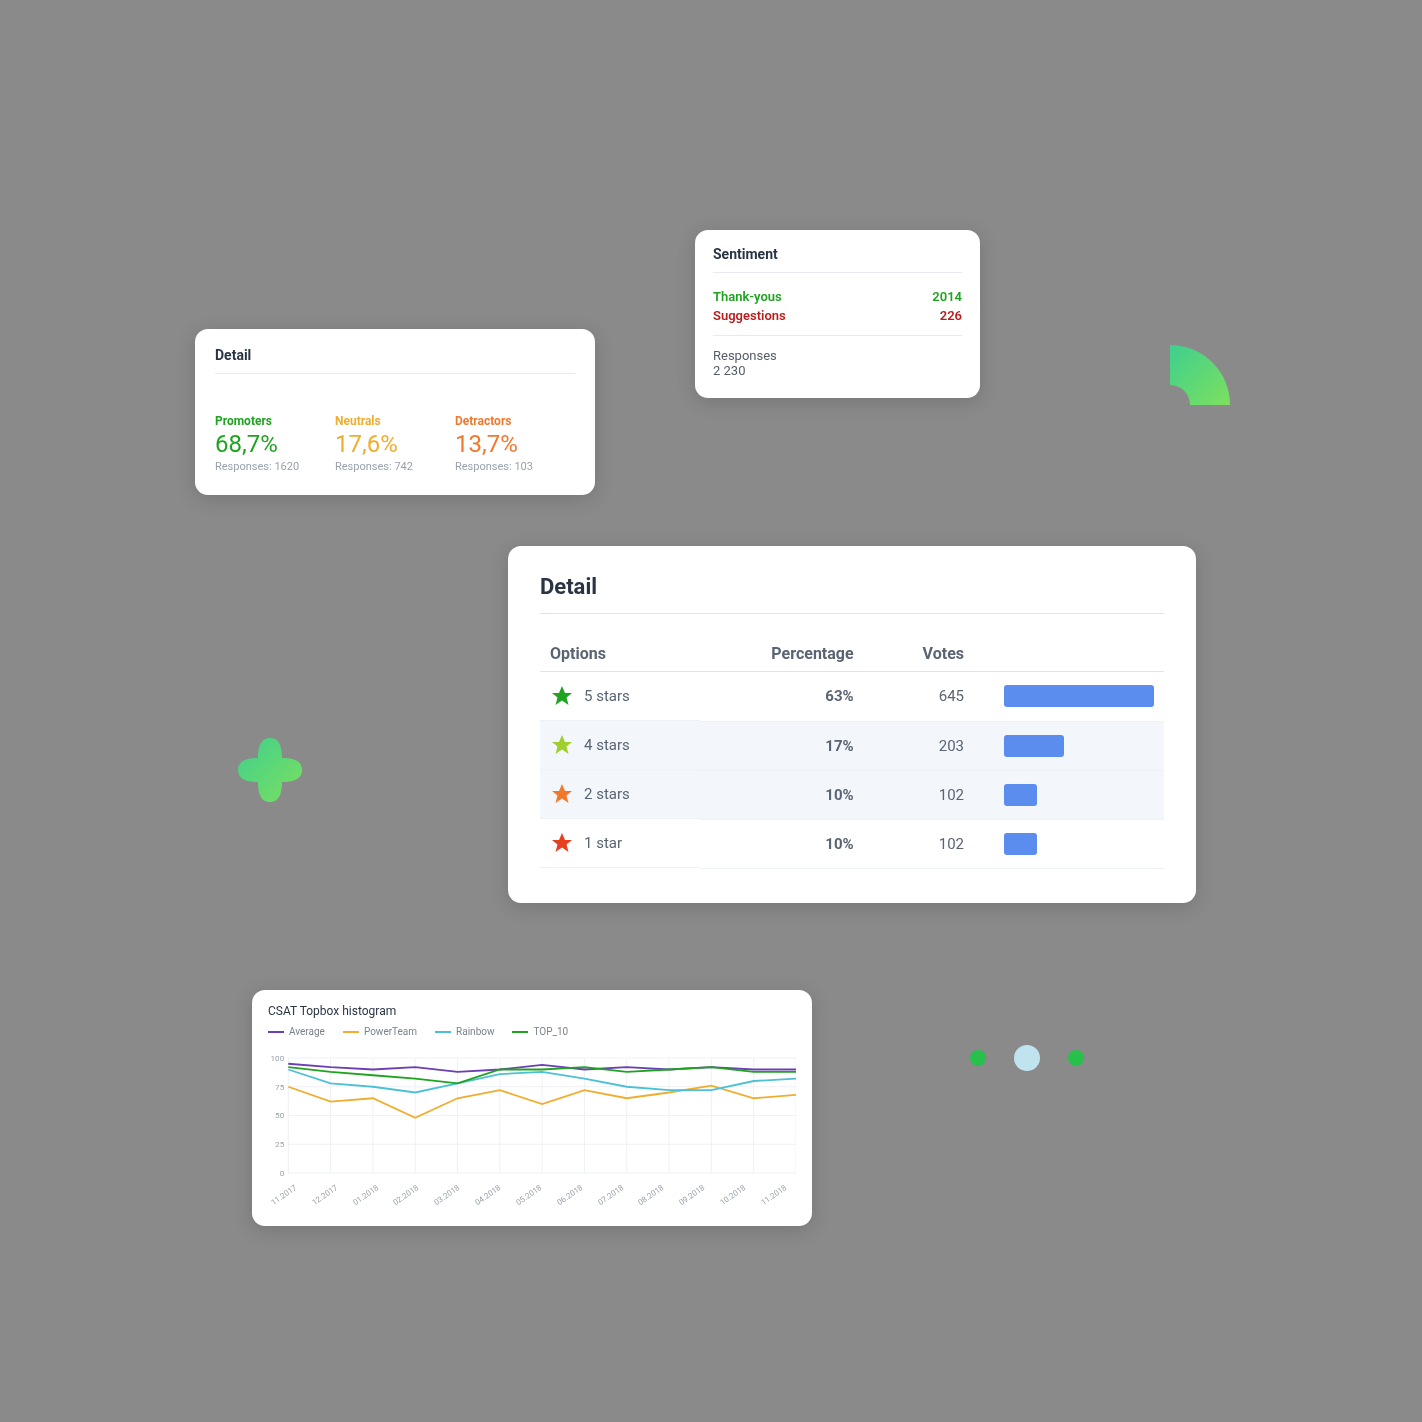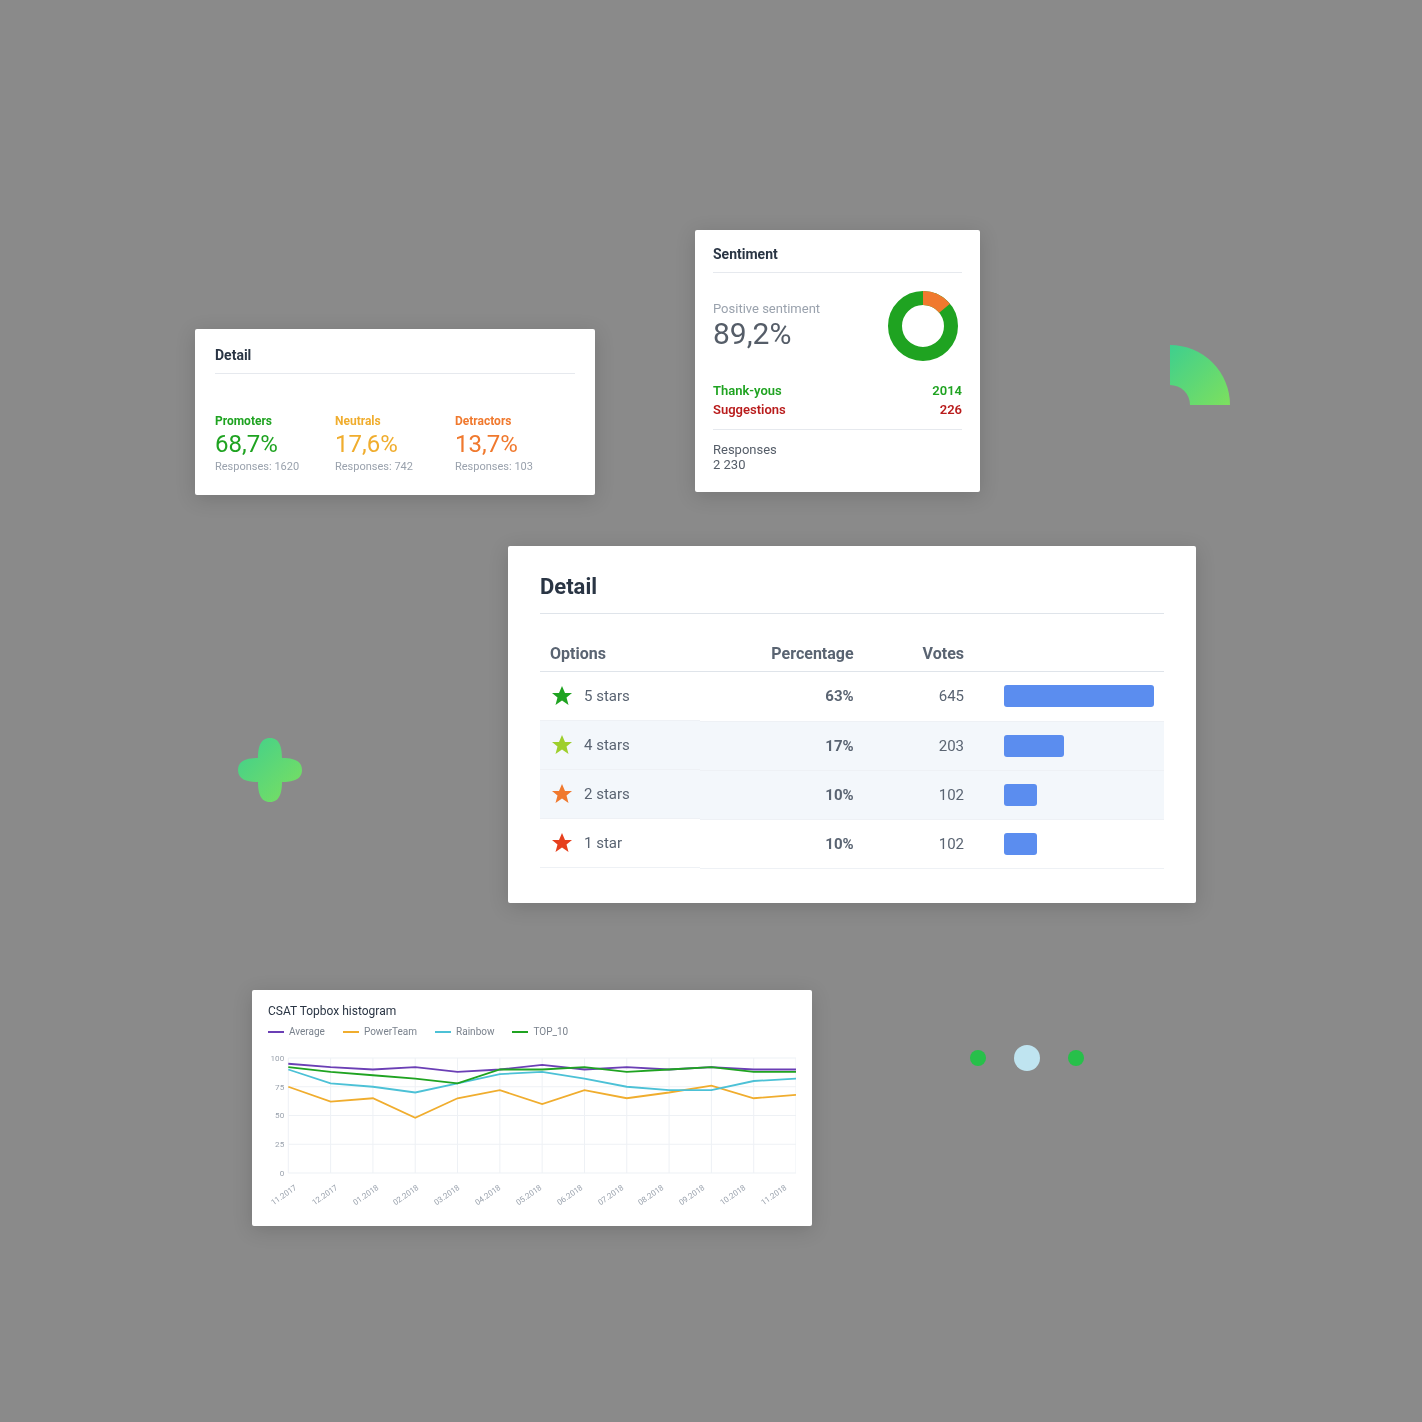--- a/index.html
+++ b/index.html
@@ -8,21 +8,21 @@
   height: 1422px;
   background: #8a8a8a;
   font-family: -apple-system, BlinkMacSystemFont, "Segoe UI", Roboto, sans-serif;
   position: relative;
   overflow: hidden;
 }
 .card {
   position: absolute;
   background: #fff;
   box-shadow: 0 4px 20px rgba(0,0,0,0.15);
-  border-radius: 2px;
+  border-radius: 13px;
 }
 
 .nps-card { left: 195px; top: 329px; width: 400px; padding: 18px 20px 22px; }
 .nps-card h3 { font-size: 14px; font-weight: 700; color: #2a3544; margin-bottom: 10px; }
 .nps-card .rule { border: none; border-top: 1px solid #e6e9ee; margin-bottom: 16px; }
 .nps-cols { display: flex; justify-content: space-between; margin-top: 40px; }
 .nps-col { flex: 1; }
 .nps-col .label { font-size: 12px; font-weight: 700; margin-bottom: 2px; }
 .nps-col .pct { font-size: 24px; font-weight: 400; }
 .nps-col .resp { font-size: 11px; color: #9aa2ad; margin-top: 2px; }
@@ -131,32 +131,20 @@
       <div class="label">Detractors</div>
       <div class="pct">13,7%</div>
       <div class="resp">Responses: 103</div>
     </div>
   </div>
 </div>
 
 <div class="card sentiment-card">
   <h3>Sentiment</h3>
   <hr class="rule">
-  <div class="sent-row1">
-    <div class="sent-left">
-      <div class="sub">Positive sentiment</div>
-      <div class="big">89,2%</div>
-    </div>
-    <div class="donut">
-      <svg viewBox="0 0 78 78">
-        <circle cx="39" cy="39" r="28" fill="none" stroke="#1fa321" stroke-width="14"></circle>
-        <path d="M 39 11 A 28 28 0 0 1 60.6 21.2" fill="none" stroke="#f0792e" stroke-width="14"></path>
-      </svg>
-    </div>
-  </div>
   <div class="sent-kv ty">
     <span>Thank-yous</span>
     <span>2014</span>
   </div>
   <div class="sent-kv sg">
     <span>Suggestions</span>
     <span>226</span>
   </div>
   <hr class="thin-rule">
   <div class="sent-kv rs">

